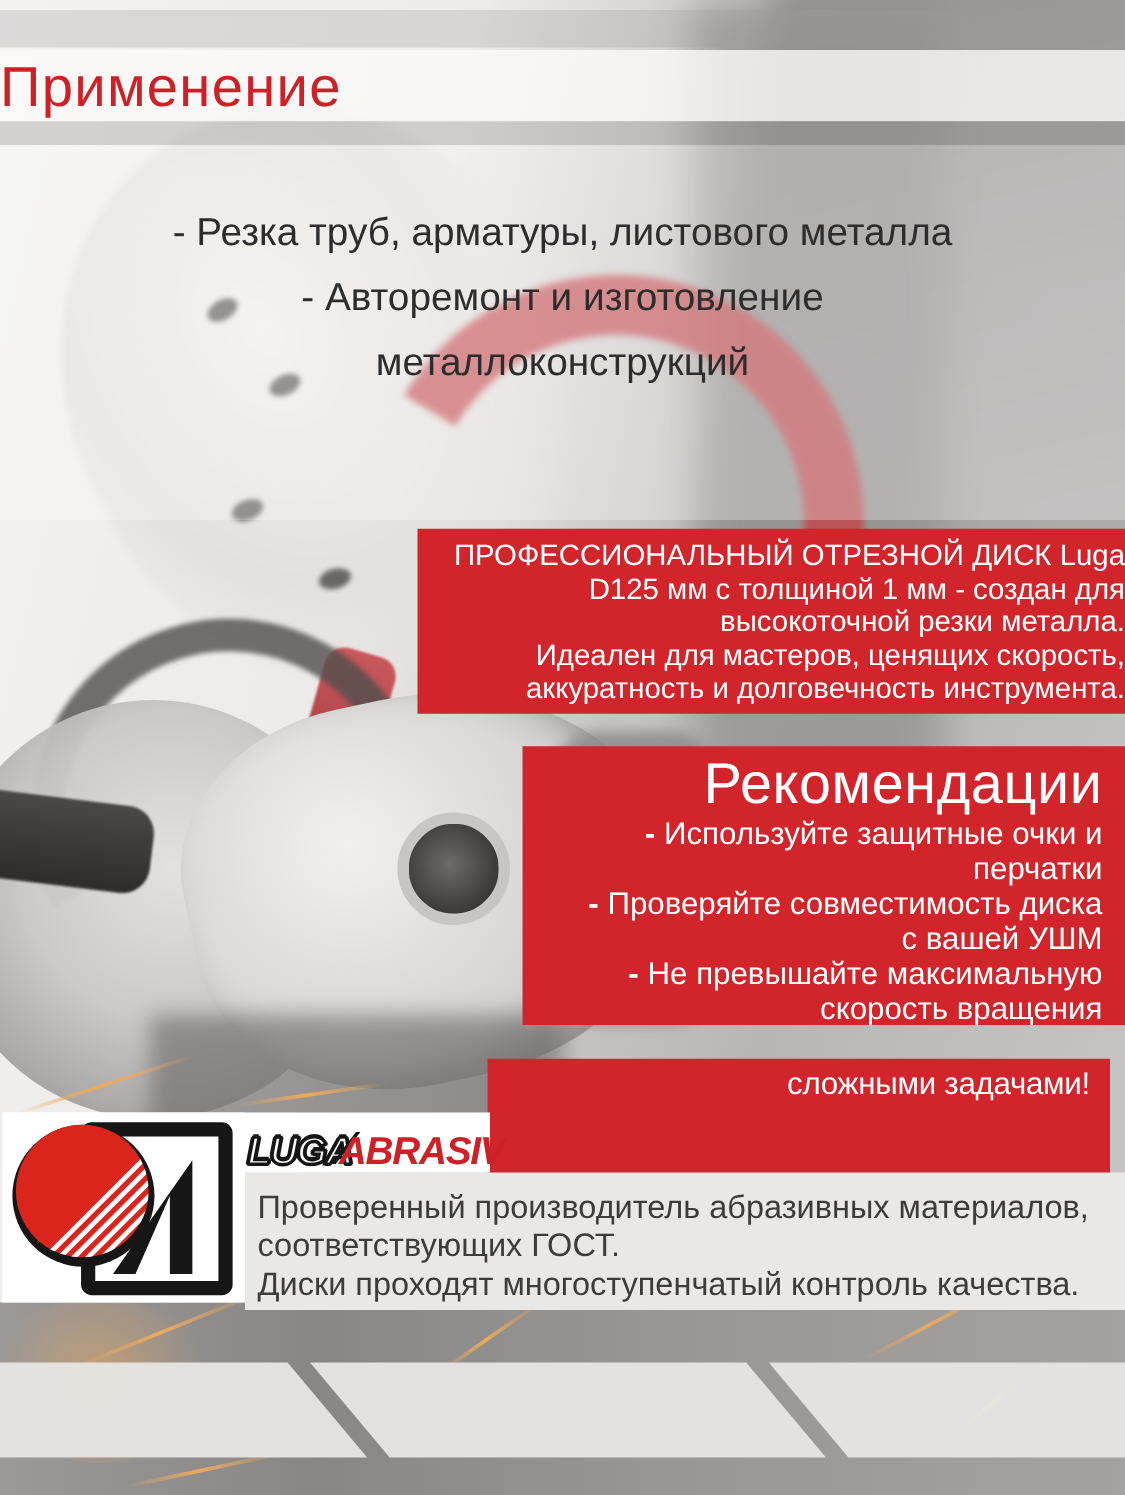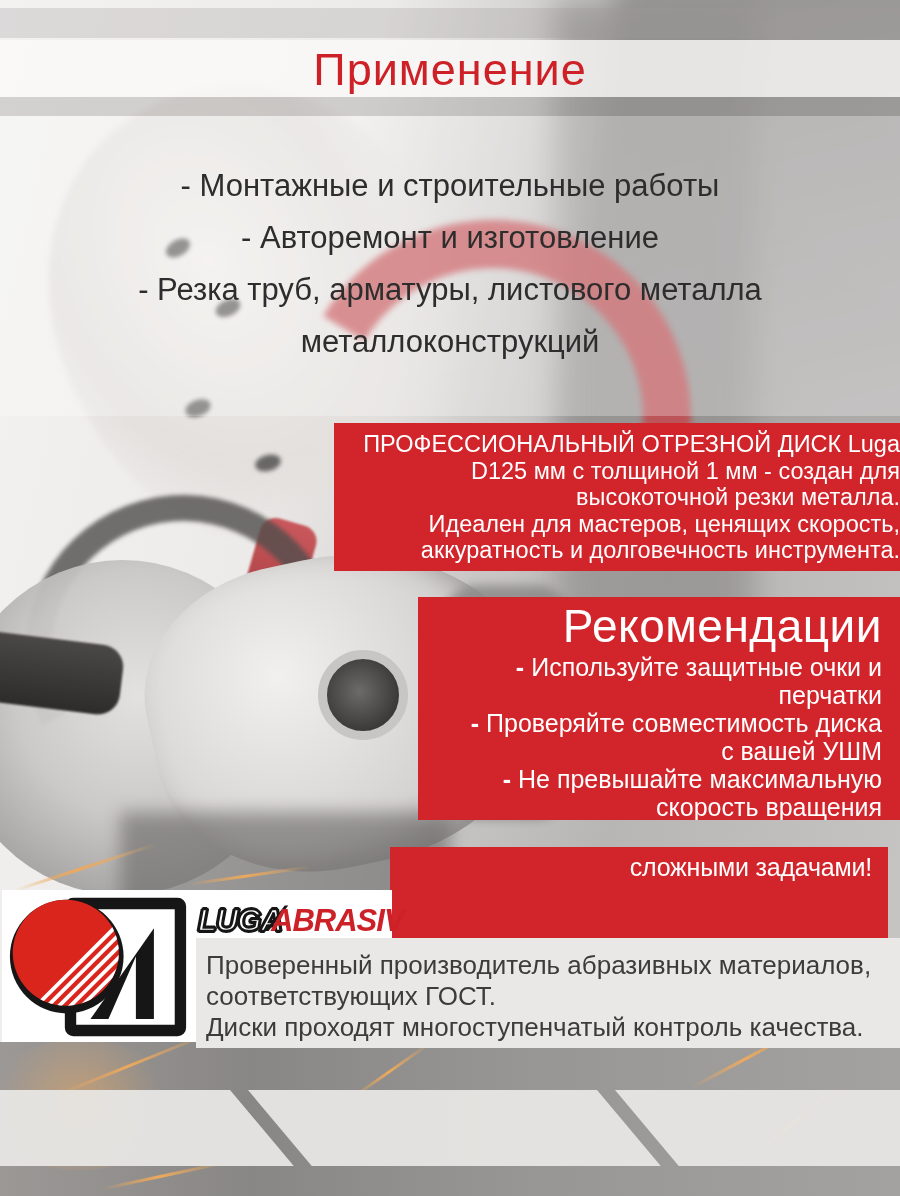--- a/index.html
+++ b/index.html
@@ -40,21 +40,21 @@
     background:linear-gradient(90deg,#9b9896 0%,#898785 28%,#989694 58%,#a4a2a0 100%);}
   .spark{height:3px;border-radius:2px;
     background:linear-gradient(90deg,rgba(232,160,88,0),#eda95c 45%,rgba(232,160,88,0));}
   .glow{border-radius:50%;background:radial-gradient(circle,rgba(240,170,95,.5),rgba(240,170,95,0) 70%);}
   
   .band-gray1{left:0;top:8px;width:900px;height:30px;background:rgba(158,156,154,.28);}
   .band-title{left:0;top:40px;width:900px;height:57px;background:rgba(251,250,249,.8);}
   .band-gray2{left:0;top:97px;width:900px;height:19px;background:rgba(150,148,146,.34);}
   .wash-top{left:0;top:116px;width:900px;height:300px;background:rgba(255,255,255,.28);}
   
-  .title{left:0;top:44px;width:900px;text-align:center;font-size:45px;font-weight:500;
+  .title{left:0;top:44px;width:900px;text-align:left;font-size:45px;font-weight:500;
     color:#cd2127;letter-spacing:1px;}
   .usage{left:0;top:160px;width:900px;text-align:center;font-size:31px;line-height:52px;
     font-weight:500;color:#2d2d2d;}
   .redbox{background:#d2242b;color:#fff;overflow:hidden;box-sizing:border-box;text-align:right;}
   .box1{left:334px;top:423px;width:582px;height:148px;padding:8px 16px 0 10px;
     font-size:23.5px;line-height:26.5px;font-weight:500;}
   .box2{left:418px;top:597px;width:482px;height:223px;padding:2px 18px 0 10px;}
   .box2 h2{margin:0;font-size:46px;line-height:54px;font-weight:500;letter-spacing:.5px;}
   .box2 .rline{font-size:25px;line-height:28px;font-weight:500;}
   .dashb{font-weight:800;margin-right:7px;}
@@ -112,23 +112,22 @@
   </div>
 
   <div class="abs band-gray1"></div>
   <div class="abs band-title"></div>
   <div class="abs band-gray2"></div>
   <div class="abs wash-top"></div>
 
   <div class="abs title">Применение</div>
 
   <div class="abs usage">
-    <div>- Монтажные и строительные работы</div>
+    <div>- Резка труб, арматуры, листового металла</div>
     <div>- Авторемонт и изготовление</div>
-    <div>- Резка труб, арматуры, листового металла</div>
     <div>металлоконструкций</div>
   </div>
 
   <div class="abs redbox box1">
     <div>ПРОФЕССИОНАЛЬНЫЙ ОТРЕЗНОЙ ДИСК Luga</div>
     <div>D125 мм с толщиной 1 мм - создан для</div>
     <div>высокоточной резки металла.</div>
     <div>Идеален для мастеров, ценящих скорость,</div>
     <div>аккуратность и долговечность инструмента.</div>
   </div>

